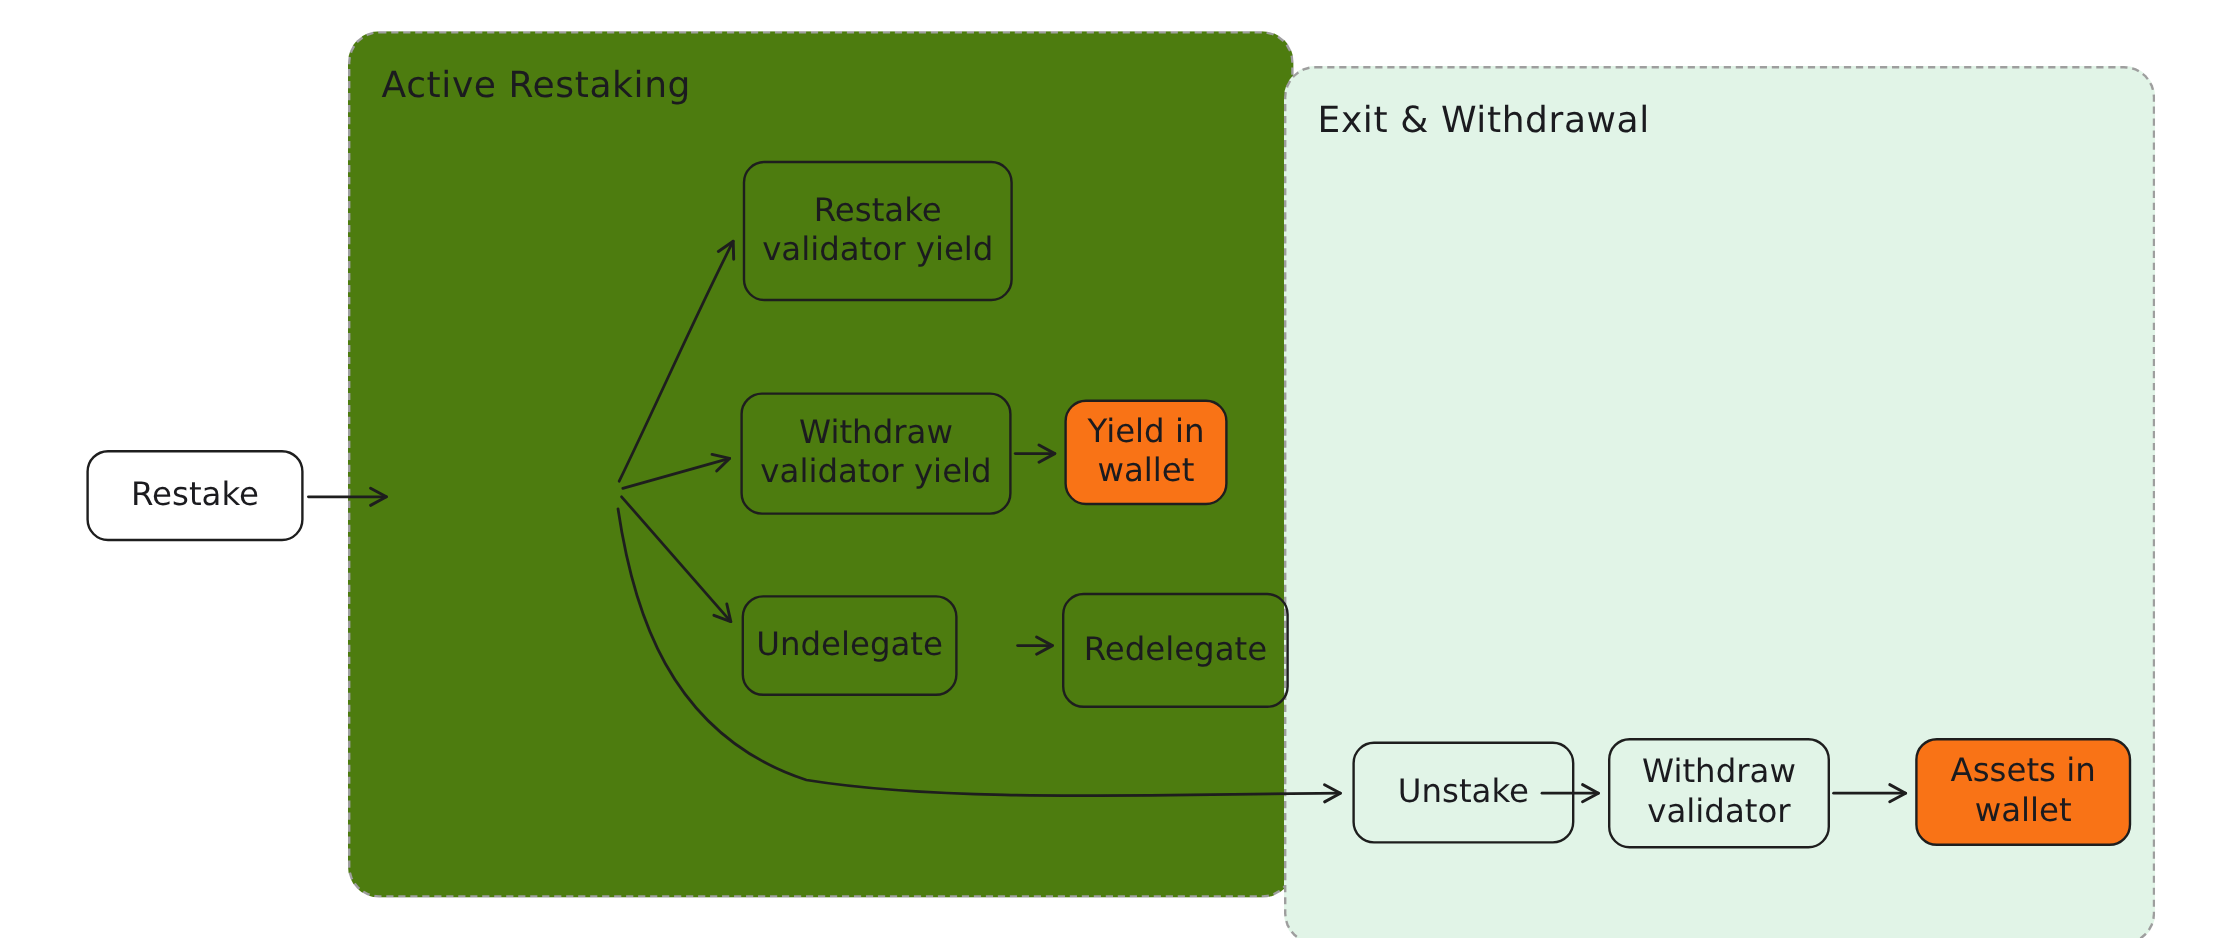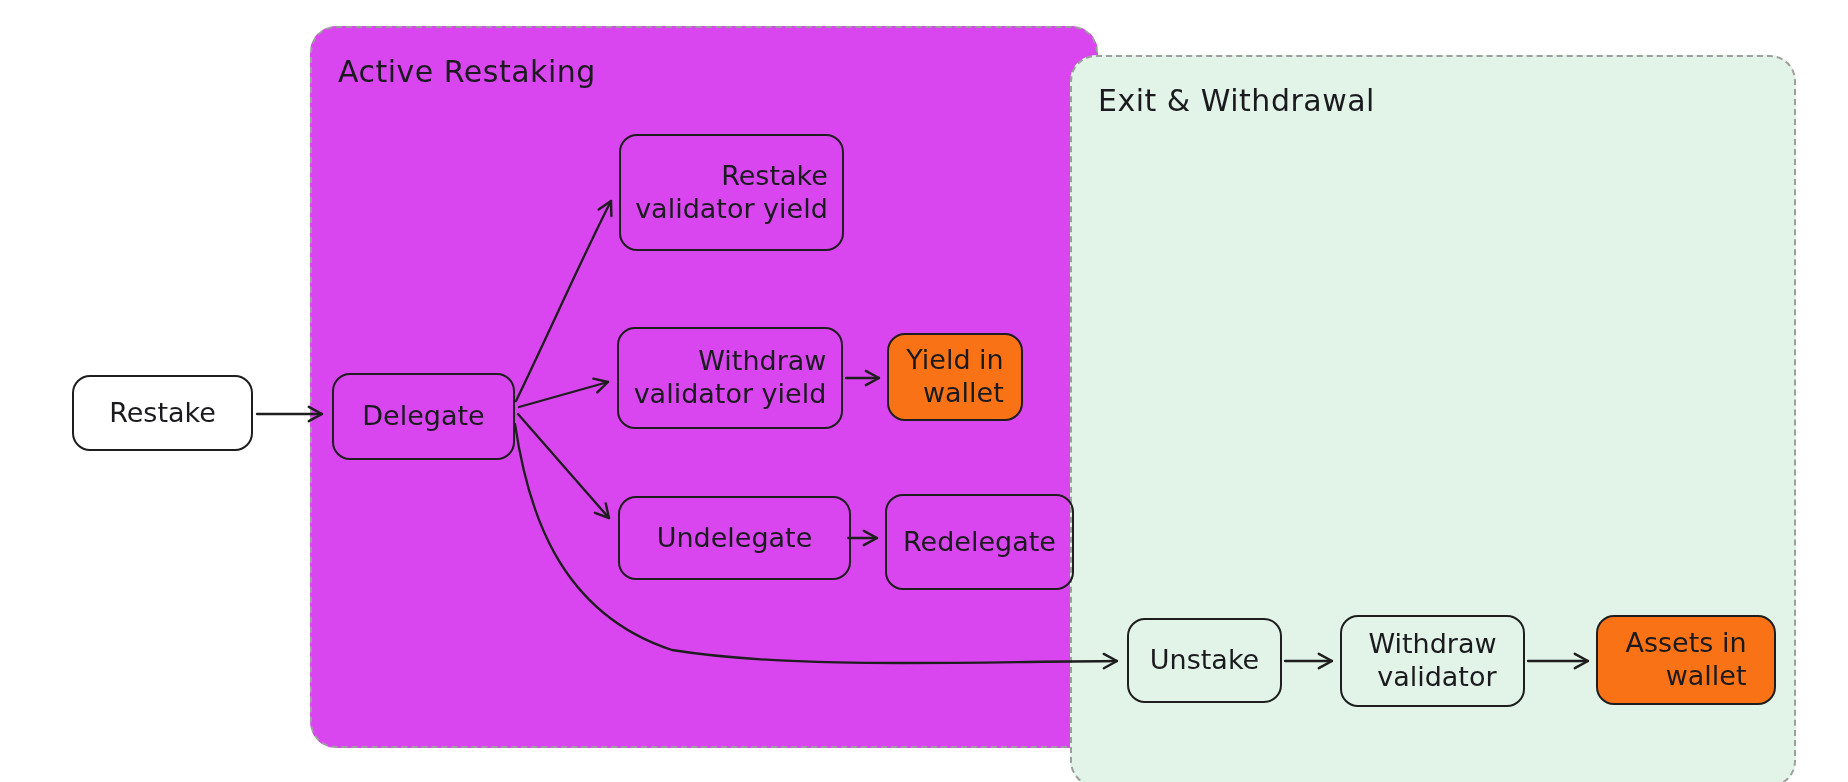--- a/index.html
+++ b/index.html
@@ -14,21 +14,21 @@
   }
 
   
   .region {
     position: absolute;
     border: 2px dashed #9e9e9e;
     border-radius: 26px;
     box-sizing: border-box;
     z-index: 0;
   }
-  .region-blue  { left: 290px;  top: 26px; width: 788px; height: 722px; background: #d946ef; margin-left: 20px; }
+  .region-blue  { left: 290px;  top: 26px; width: 788px; height: 722px; background: #4d7c0f; }
   .region-green { left: 1070px; top: 22px; width: 726px; height: 732px; background: #e1f4e7; margin-top: 33px; }
   .region-label {
     position: absolute;
     left: 26px;
     top: 26px;
     font-size: 30px;
     font-weight: 500;
     letter-spacing: 0.5px;
     white-space: nowrap;
   }
@@ -49,38 +49,38 @@
 
   
   .node {
     position: absolute;
     box-sizing: border-box;
     border: 2.3px solid #1e1e1e;
     border-radius: 18px;
     display: flex;
     align-items: center;
     justify-content: center;
-    text-align: right;
+    text-align: center;
     font-size: 27px;
     line-height: 1.22;
     z-index: 2;
     background: transparent;
   }
   .node span { white-space: pre-line; }
   .node-white { background: #ffffff; }
   .node-bright { background: #f97316; }
 
   .n-restake            { left: 72px;   top: 375px; width: 181px; height: 76px;  }
   .n-delegate           { left: 332px;  top: 373px; width: 183px; height: 87px;  }
   .n-restake-val-yield  { left: 619px;  top: 134px; width: 225px; height: 117px; }
   .n-withdraw-val-yield { left: 617px;  top: 327px; width: 226px; height: 102px; }
   .n-yield-in-wallet    { left: 887px;  top: 333px; width: 136px; height: 88px;  }
-  .n-undelegate         { left: 618px;  top: 496px; width: 233px; height: 84px;  }
+  .n-undelegate         { left: 618px;  top: 496px; width: 180px; height: 84px;  }
   .n-redelegate         { left: 885px;  top: 494px; width: 189px; height: 96px;  }
-  .n-unstake            { left: 1127px; top: 618px; width: 155px; height: 85px;  }
+  .n-unstake            { left: 1127px; top: 618px; width: 185px; height: 85px;  }
   .n-withdraw-validator { left: 1340px; top: 615px; width: 185px; height: 92px;  }
   .n-assets-in-wallet   { left: 1596px; top: 615px; width: 180px; height: 90px;  }
 </style>
 </head>
 <body>
 
 <div class="canvas">
 
   <div class="region region-blue">
     <div class="region-label">Active Restaking</div>
@@ -102,23 +102,20 @@
     <path class="edge" marker-end="url(#ah)" d="M 515 424 C 527 505, 556 612, 672 650 C 790 669, 960 662, 1117 661"></path>
     <path class="edge" marker-end="url(#ah)" d="M 846 378 L 879 378"></path>
     <path class="edge" marker-end="url(#ah)" d="M 848 538 L 877 538"></path>
     <path class="edge" marker-end="url(#ah)" d="M 1285 661 L 1332 661"></path>
     <path class="edge" marker-end="url(#ah)" d="M 1528 661 L 1588 661"></path>
   </svg>
 
   <div class="node node-white n-restake">
     <span>Restake</span>
   </div>
-  <div class="node n-delegate">
-    <span>Delegate</span>
-  </div>
   <div class="node n-restake-val-yield">
     <span>Restake
 validator yield</span>
   </div>
   <div class="node n-withdraw-val-yield">
     <span>Withdraw
 validator yield</span>
   </div>
   <div class="node node-bright n-yield-in-wallet">
     <span>Yield in

